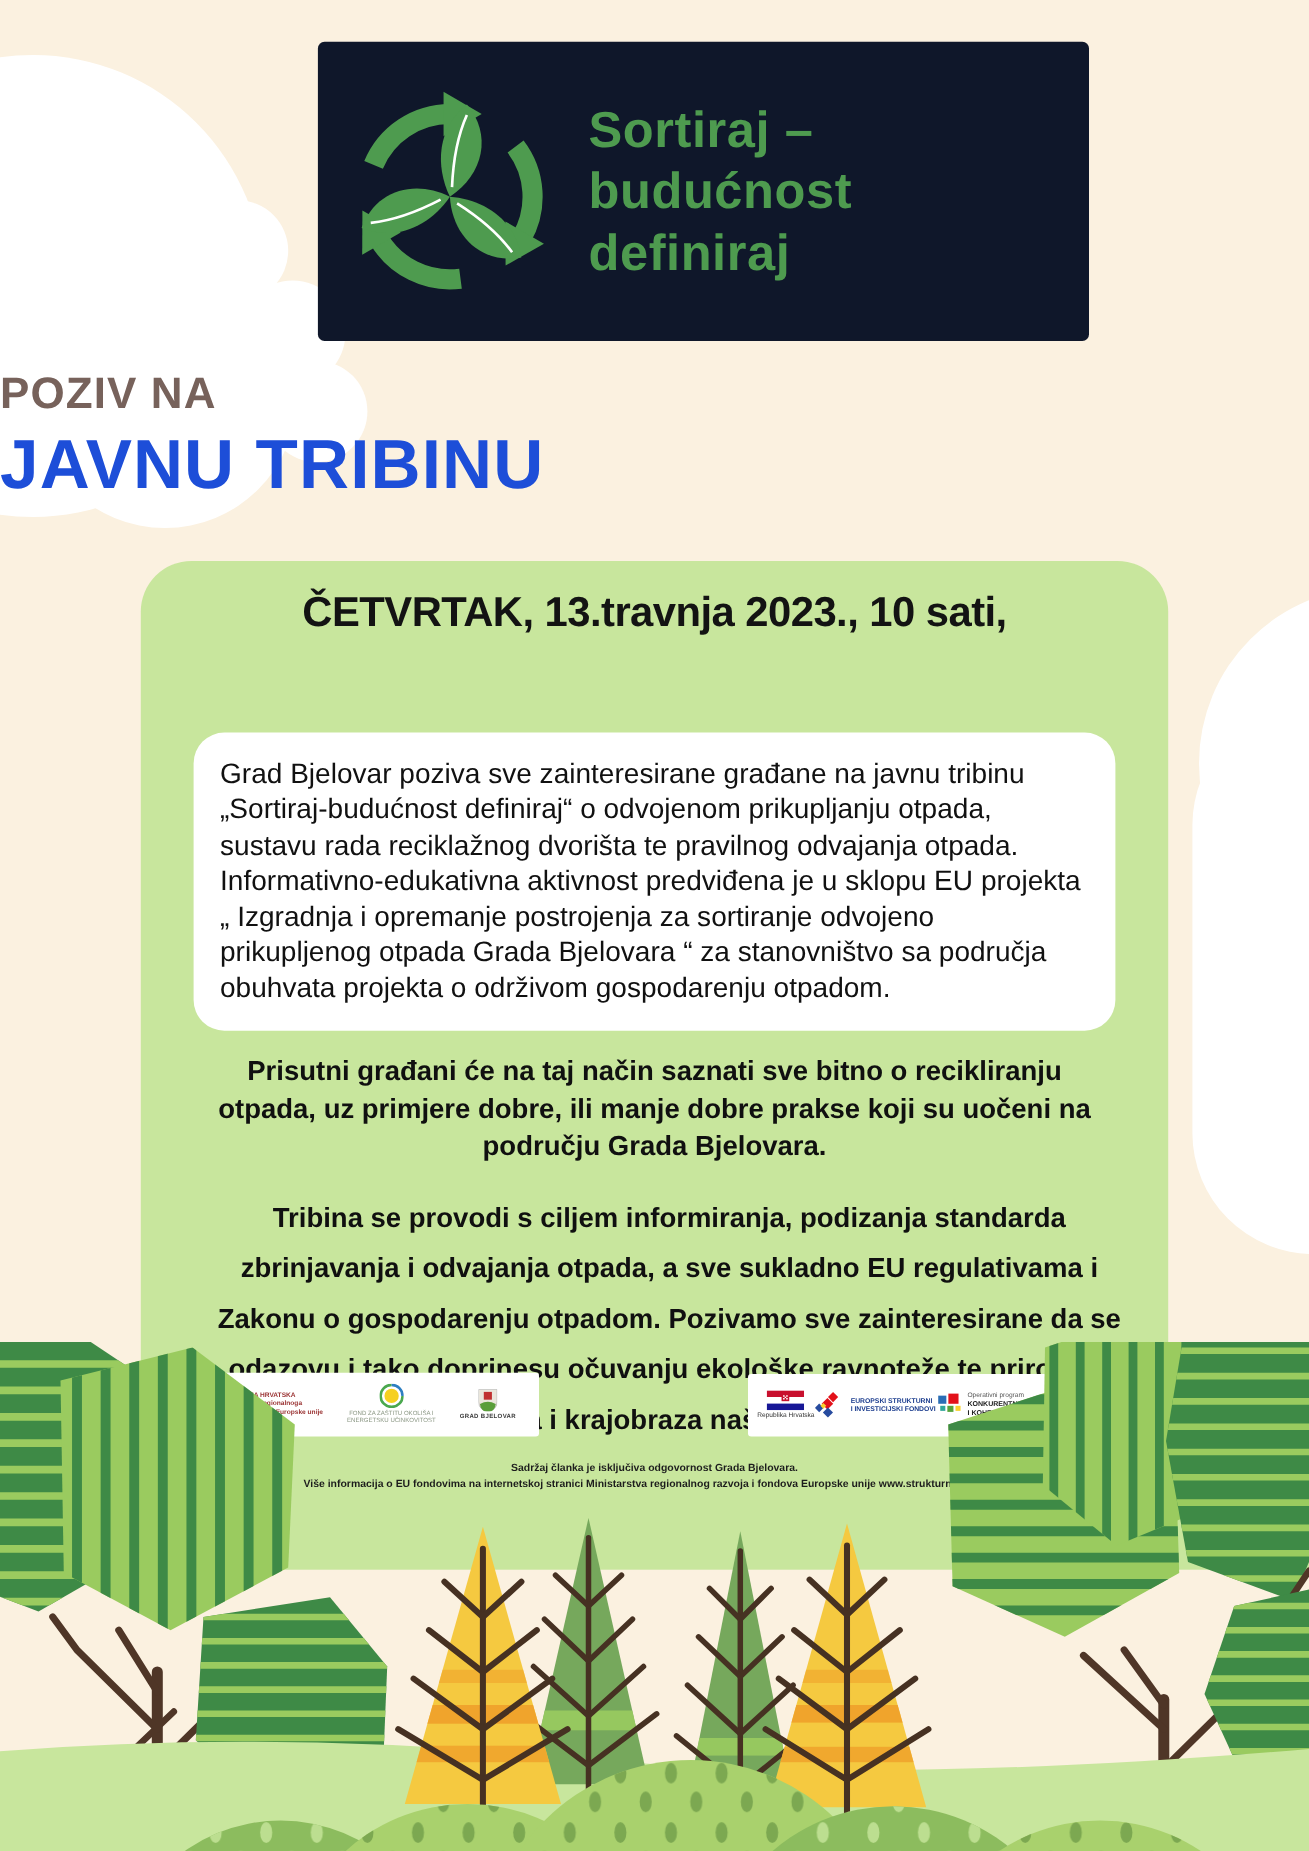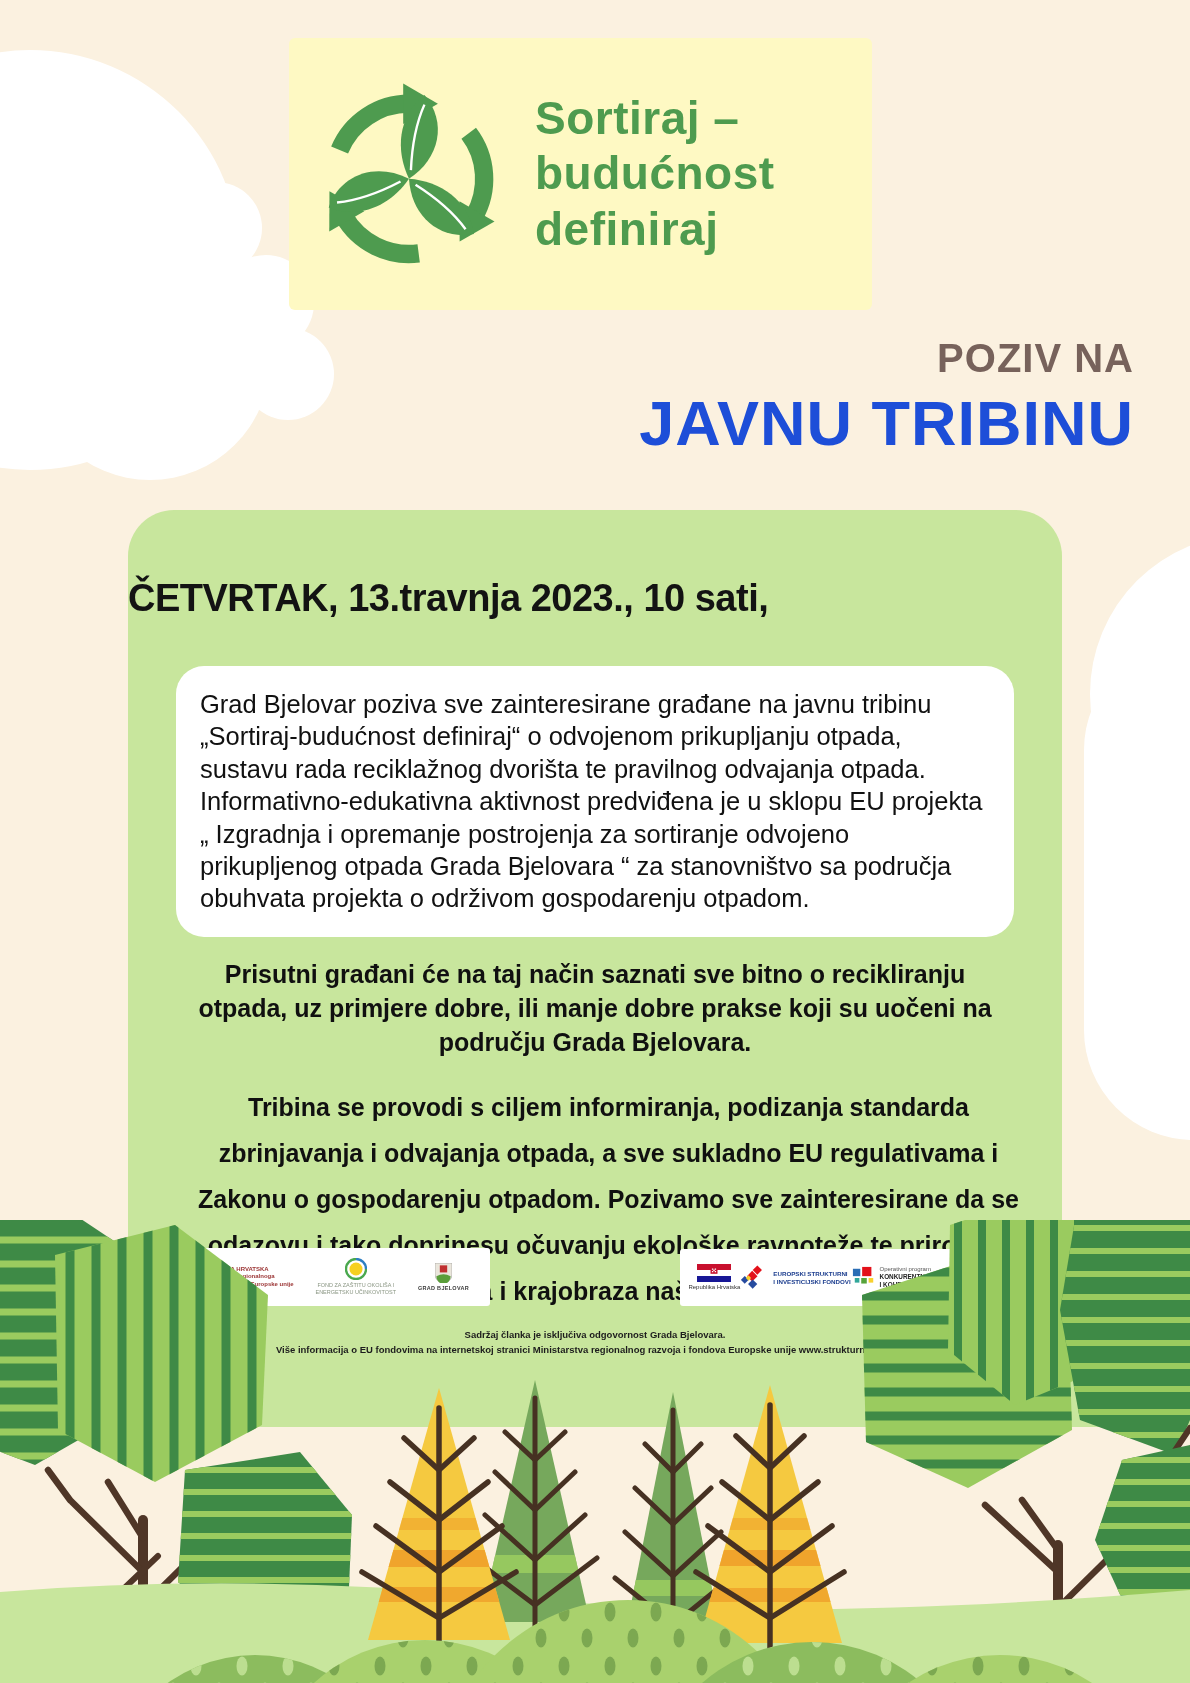--- a/index.html
+++ b/index.html
@@ -3,32 +3,32 @@
 <meta charset="utf-8">
 <style>
   html,body{margin:0;padding:0;}
   .page{position:relative;width:1190px;height:1683px;background:#FFFFFF;overflow:hidden;
         font-family:"Liberation Sans",sans-serif;}
   .cream{position:absolute;left:0;top:0;width:1190px;height:1683px;background:#FBF1E0;}
   .cloud{position:absolute;background:#FFFFFF;border-radius:50%;}
   .cloud-rect{position:absolute;background:#FFFFFF;border-radius:110px;}
 
   
-  .logo-card{position:absolute;left:289px;top:38px;width:583px;height:272px;background:#fef9c3;
+  .logo-card{position:absolute;left:289px;top:38px;width:701px;height:272px;background:#0f172a;
              border-radius:6px;display:flex;align-items:center;padding-left:14px;box-sizing:border-box;}
   .logo-word{margin-left:20px;color:#4E9B4F;font-size:46px;font-weight:600;line-height:1.2;letter-spacing:.5px;}
 
   
-  .headings{position:absolute;left:0;top:336px;width:1134px;text-align:right;}
+  .headings{position:absolute;left:0;top:336px;width:1134px;text-align:left;}
   .kicker{font-size:40px;font-weight:800;color:#77625B;letter-spacing:1px;}
   .title{font-size:63px;font-weight:700;color:#1d4ed8;letter-spacing:1px;margin-top:6px;}
 
   
   .greenbox{position:absolute;left:128px;top:510px;width:934px;height:915px;background:#C8E69D;border-radius:46px;}
-  .ev1{position:absolute;top:26px;left:0;right:0;text-align:left;font-size:38px;font-weight:800;color:#131313;letter-spacing:-.5px;margin-top:41px;}
+  .ev1{position:absolute;top:26px;left:0;right:0;text-align:center;font-size:38px;font-weight:800;color:#131313;letter-spacing:-.5px;}
   .ev2{position:absolute;top:78px;left:0;right:0;text-align:center;font-size:33px;font-weight:800;color:#131313;letter-spacing:-.3px;}
   .whitebox{position:absolute;top:156px;left:48px;right:48px;background:#FFFFFF;border-radius:28px;
             padding:22px 24px;box-sizing:border-box;text-align:left;font-size:25.5px;line-height:1.27;color:#111;}
   .hl{position:absolute;text-align:center;font-weight:700;color:#101010;font-size:25px;line-height:34px;}
   .hl1{top:447px;left:58px;right:58px;}
   .hl2{top:574px;left:10px;right:28px;line-height:46px;margin-left:45px;}
 
   
   .strip{position:absolute;background:#FFFFFF;display:flex;align-items:center;justify-content:space-around;
          box-sizing:border-box;border-radius:3px;}

